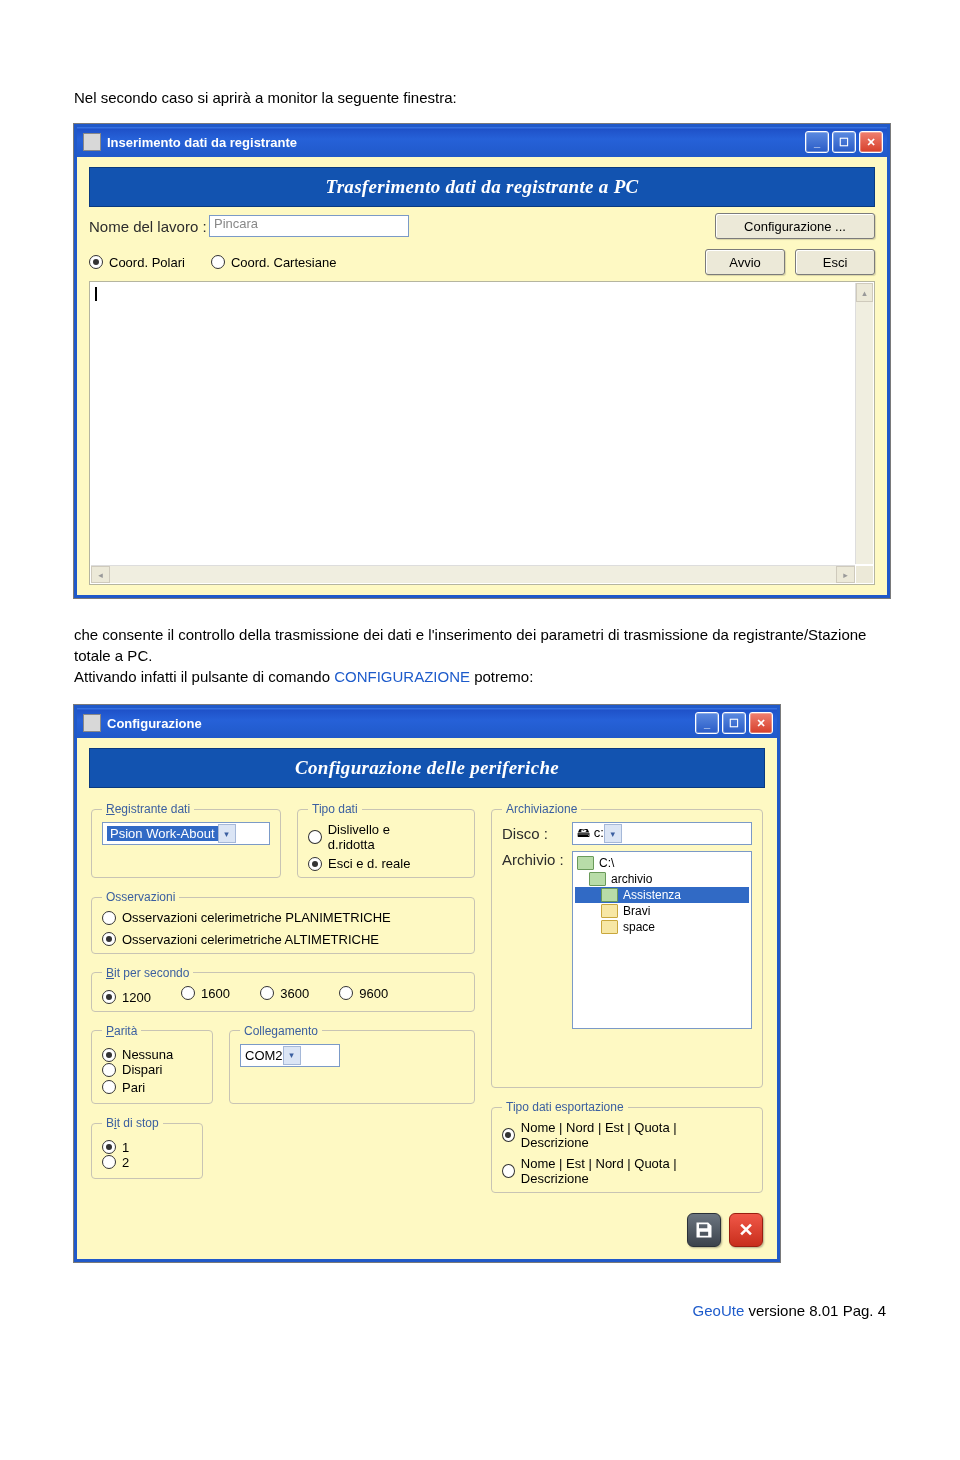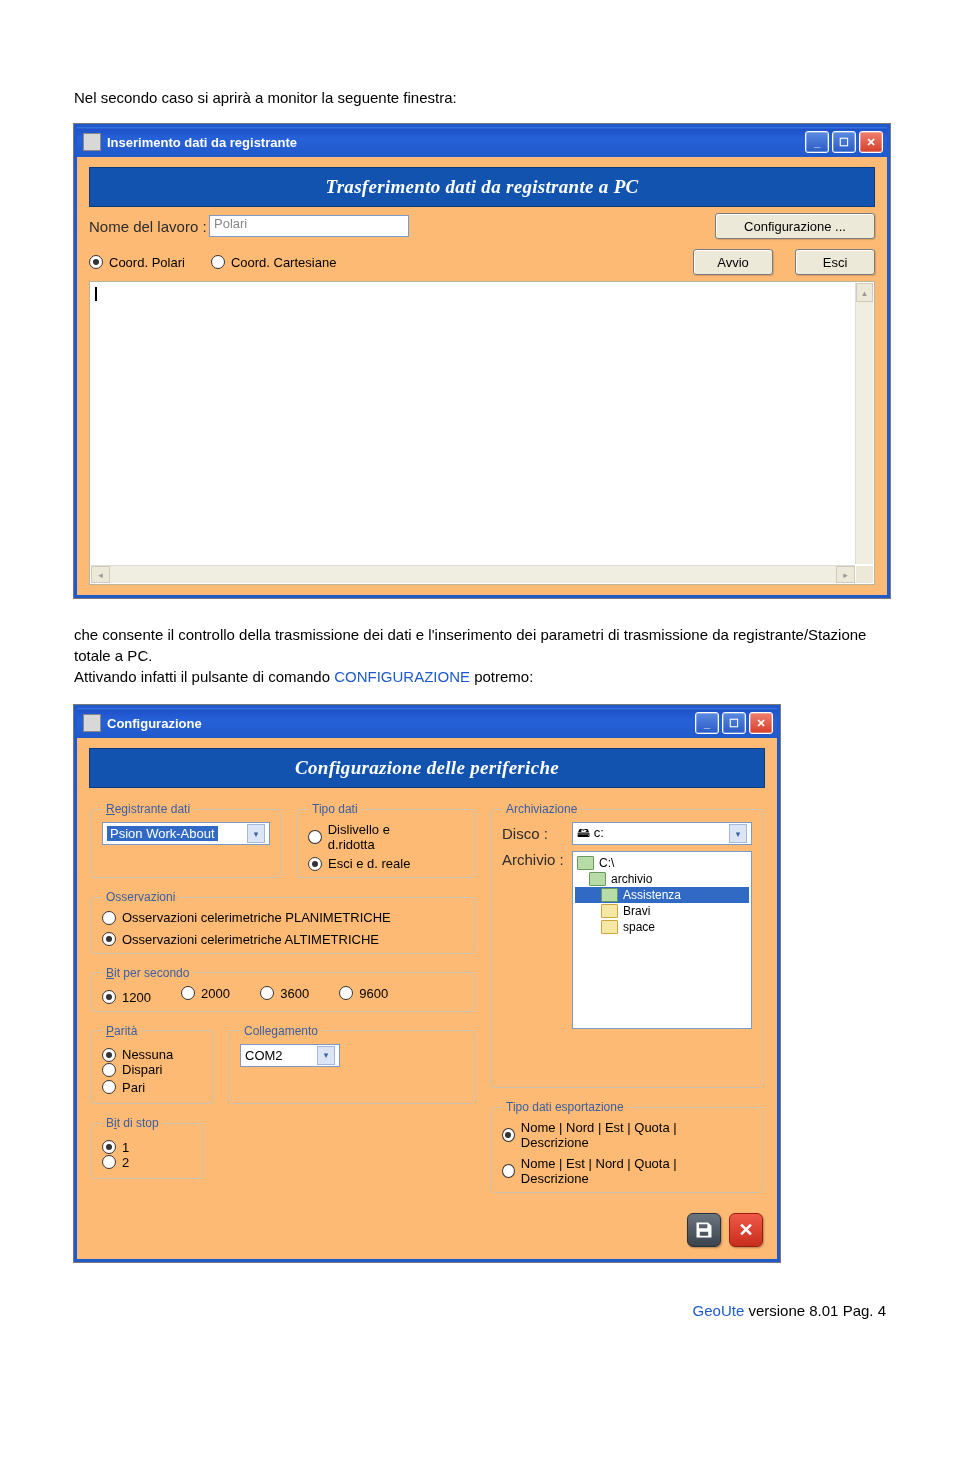--- a/index.html
+++ b/index.html
@@ -1,20 +1,20 @@
 <!DOCTYPE html>
 <html><head>
 <meta charset="utf-8">
 <style>
 body{margin:0;background:#fff;font-family:Arial,sans-serif;font-size:15px;color:#000;width:960px}
 .page{padding:74px 74px 40px 74px}
 .intro{margin-bottom:18px}
 .caption{margin:26px 0 18px 0;line-height:1.4}
 .caption .kw{color:#1D5BCB}
-.win{border:3px solid #2059C9;background:#fdba74;box-shadow:0 0 0 1px #7a7a7a;margin:8px 0}
+.win{border:3px solid #2059C9;background:#fef9c3;box-shadow:0 0 0 1px #7a7a7a;margin:8px 0}
 .win1{width:810px}
 .win2{width:700px}
 .titlebar{display:flex;align-items:center;height:30px;background:linear-gradient(#3C78E6 0%,#1F52C9 8%,#2661D8 40%,#2059C9 100%);color:#fff;font-weight:bold;padding:0 4px 0 6px;font-size:13px}
 .titlebar .ticon{width:16px;height:16px;background:#d8d8d8;border:1px solid #888;margin-right:6px}
 .titlebar .ttext{flex:1}
 .tbtn{width:22px;height:20px;margin-left:3px;border:1px solid #fff;border-radius:3px;display:flex;align-items:center;justify-content:center;font-size:11px;font-weight:bold;box-shadow:inset 0 0 0 1px rgba(255,255,255,0.3)}
 .tbtn.min,.tbtn.max{background:linear-gradient(#5b8ae0,#2a5cc7);color:#fff}
 .tbtn.close{background:linear-gradient(#f08070,#d6402c);color:#fff}
 .banner{margin:10px 12px 6px 12px;background:#1253B0;color:#fff;border:1px solid #0a3a80;text-align:center;font-weight:bold;font-style:italic;font-family:Georgia,serif;font-size:19px;padding:8px 0;letter-spacing:0.3px}
 .row{display:flex;align-items:center;margin:6px 12px}
@@ -30,21 +30,21 @@
 .listarea .sb .arr{height:17px;background:#ECE9D8;border:1px solid #cfcabc;display:flex;align-items:center;justify-content:center;font-size:9px;color:#999}
 .listarea .hsb{position:absolute;left:1px;right:19px;bottom:1px;height:17px;background:#F0EEE0;border-top:1px solid #ddd;display:flex;justify-content:space-between}
 .listarea .hsb .arr{width:17px;background:#ECE9D8;border:1px solid #cfcabc;display:flex;align-items:center;justify-content:center;font-size:9px;color:#999}
 .listarea .corner{position:absolute;right:1px;bottom:1px;width:17px;height:17px;background:#ECE9D8}
 fieldset{border:1px solid #c8c4b4;margin:6px 8px;padding:6px 10px;border-radius:4px}
 fieldset legend{color:#3b5fa0;font-size:12px;padding:0 4px}
 .cfgbody{display:flex;padding:2px 6px 6px 6px}
 .col{display:flex;flex-direction:column}
 .colL{width:400px}
 .colR{flex:1}
-.selectbox{background:#fff;border:1px solid #7b9ac7;height:21px;font-size:13px;padding:0 4px;display:flex;align-items:center;justify-content:space-between}
+.selectbox{background:#fff;border:1px solid #7b9ac7;height:21px;font-size:13px;padding:0 4px;display:flex;align-items:center;justify-content:flex-start}
 .selectbox .arrbtn{width:16px;height:17px;background:#dbe5f5;border:1px solid #a5b8d8;display:flex;align-items:center;justify-content:center;font-size:9px;color:#3b5fa0}
 .selectbox.sel span:first-child{background:#316AC5;color:#fff;padding:0 3px}
 .dirlist{background:#fff;border:1px solid #7b9ac7;height:170px;font-size:12px;padding:3px 2px}
 .dirlist .item{display:flex;align-items:center;padding:1px 2px}
 .dirlist .item .fldr{width:15px;height:12px;margin-right:5px;background:#f7e7a5;border:1px solid #c9a73d;border-radius:1px;position:relative}
 .dirlist .item .fldr.open{background:#b8dca8;border-color:#6a9a5a}
 .dirlist .item.selected{background:#316AC5;color:#fff}
 .dirlist .i1{padding-left:14px}
 .dirlist .i2{padding-left:26px}
 .iconbtns{display:flex;justify-content:flex-end;gap:8px;padding:8px 14px 12px 0}
@@ -66,35 +66,35 @@
   <div class="titlebar">
     <div class="ticon"></div>
     <div class="ttext">Inserimento dati da registrante</div>
     <div class="tbtn min">_</div>
     <div class="tbtn max">☐</div>
     <div class="tbtn close">✕</div>
   </div>
   <div class="banner">Trasferimento dati da registrante a PC</div>
   <div class="row">
     <span class="lbl" style="width:120px">Nome del lavoro :</span>
-    <div class="txt" style="width:190px">Polari</div>
+    <div class="txt" style="width:190px">Pincara</div>
     <div style="flex:1"></div>
     <button class="btn" style="width:160px">Configurazione ...</button>
   </div>
   <div class="row" style="margin-top:10px">
     <label class="radio">
           <span class="dot sel"></span>
           <span>Coord. Polari</span>
         </label>
     <label class="radio">
           <span class="dot"></span>
           <span>Coord. Cartesiane</span>
         </label>
     <div style="flex:1"></div>
-    <button class="btn" style="width:80px;margin-right:22px">Avvio</button>
+    <button class="btn" style="width:80px;margin-right:10px">Avvio</button>
     <button class="btn" style="width:80px">Esci</button>
   </div>
   <div class="listarea">
     <div class="cursor"></div>
     <div class="sb">
       <div class="arr">▴</div>
       <div style="flex:1"></div>
     </div>
     <div class="hsb">
       <div class="arr">◂</div>
@@ -154,21 +154,21 @@
             </label>
       </fieldset>
       <fieldset>
         <legend><span class="underline">B</span>it per secondo</legend>
         <label class="radio">
               <span class="dot sel"></span>
               <span>1200</span>
             </label>
         <label class="radio">
               <span class="dot"></span>
-              <span>2000</span>
+              <span>1600</span>
             </label>
         <label class="radio">
               <span class="dot"></span>
               <span>3600</span>
             </label>
         <label class="radio">
               <span class="dot"></span>
               <span>9600</span>
             </label>
       </fieldset>

